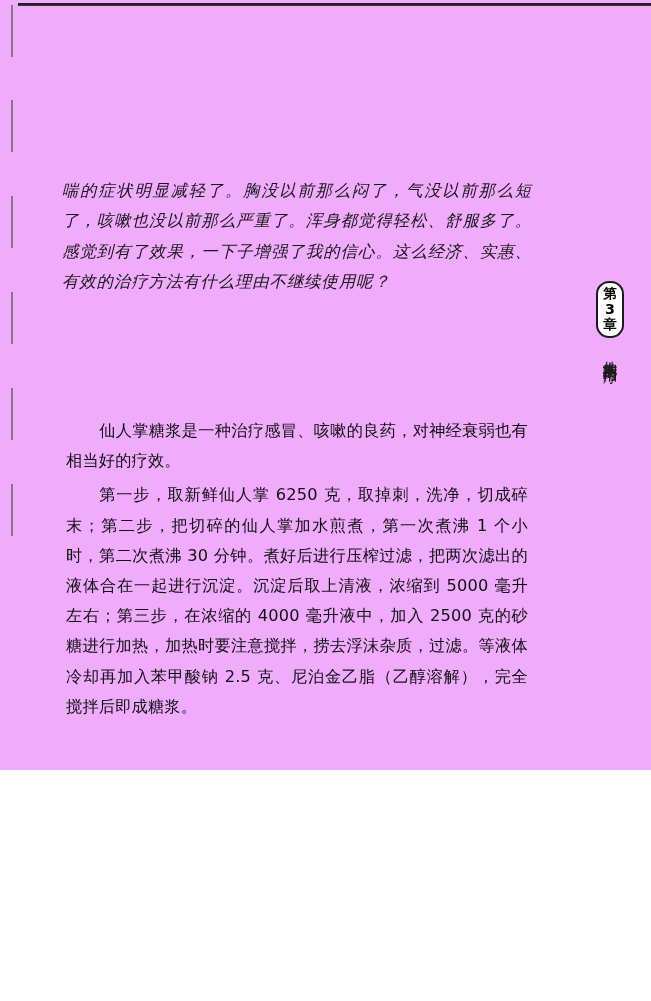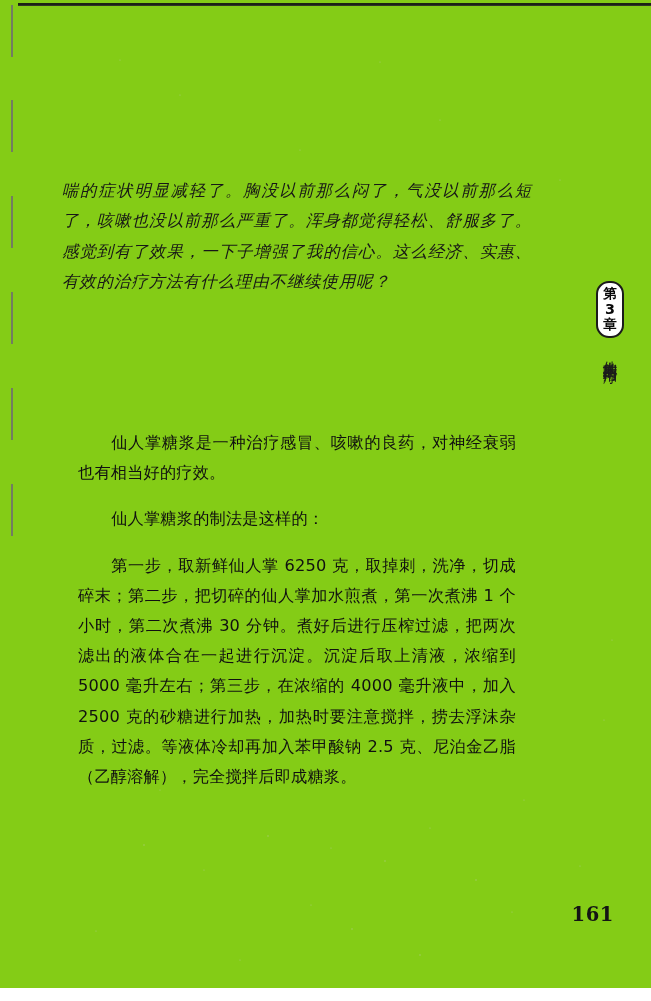--- a/index.html
+++ b/index.html
@@ -5,22 +5,22 @@
 <style>
   html, body {
     margin: 0;
     padding: 0;
     background: #ffffff;
   }
 
   .page {
     position: relative;
     width: 651px;
-    height: 988px;
-    background: #84cc16;
+    height: 770px;
+    background: #f0abfc;
     overflow: hidden;
     font-family: "DejaVu Sans", sans-serif;
     color: #111111;
   }
 
   
   .scan-top-edge {
     position: absolute;
     left: 18px;
     top: 3px;
@@ -84,21 +84,21 @@
   .print {
     font-family: "DejaVu Sans", sans-serif;
     font-size: 16.2px;
     line-height: 30.2px;
     letter-spacing: 0.2px;
     color: #101010;
     text-align: justify;
     text-justify: inter-character;
   }
   .print p {
-    margin: 16px;
+    margin: 4px;
   }
   .print .indent {
     text-indent: 2.05em;
   }
 
   .subhead {
     font-family: "DejaVu Sans", sans-serif;
     font-weight: bold;
     font-size: 16.4px;
     line-height: 30px;
@@ -210,21 +210,20 @@
     </g>
   </svg>
 
   <div class="textcol hand" style="top:176px;">
     <p>喘的症状明显减轻了。胸没以前那么闷了，气没以前那么短了，咳嗽也没以前那么严重了。浑身都觉得轻松、舒服多了。感觉到有了效果，一下子增强了我的信心。这么经济、实惠、有效的治疗方法有什么理由不继续使用呢？</p>
   </div>
 
   <div class="textcol" style="top:412px;">
     <div class="print">
       <p class="indent">仙人掌糖浆是一种治疗感冒、咳嗽的良药，对神经衰弱也有相当好的疗效。</p>
-      <p class="indent">仙人掌糖浆的制法是这样的：</p>
       <p class="indent">第一步，取新鲜仙人掌 6250 克，取掉刺，洗净，切成碎末；第二步，把切碎的仙人掌加水煎煮，第一次煮沸 1 个小时，第二次煮沸 30 分钟。煮好后进行压榨过滤，把两次滤出的液体合在一起进行沉淀。沉淀后取上清液，浓缩到 5000 毫升左右；第三步，在浓缩的 4000 毫升液中，加入 2500 克的砂糖进行加热，加热时要注意搅拌，捞去浮沫杂质，过滤。等液体冷却再加入苯甲酸钠 2.5 克、尼泊金乙脂（乙醇溶解），完全搅拌后即成糖浆。</p>
     </div>
   </div>
 
   <div class="side-tab">
     <div class="chapter-badge">
       <span>第</span>
       <span class="num">3</span>
       <span>章</span>
     </div>

